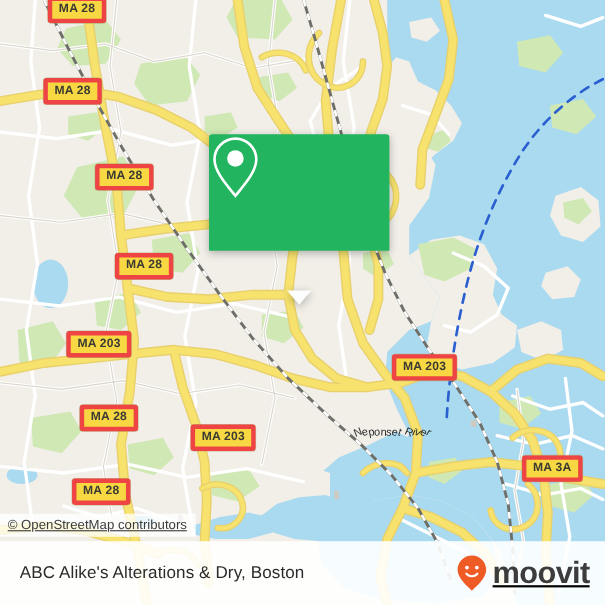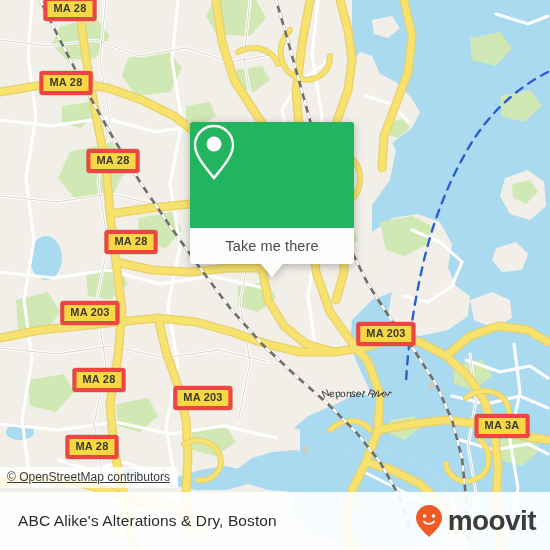--- a/index.html
+++ b/index.html
@@ -96,21 +96,21 @@
   .place-name{
     flex:1 1 auto;
     font-size:15.5px;
     color:#2b2b2b;
     letter-spacing:.1px;
     white-space:nowrap;
     overflow:hidden;
   }
   .moovit{
     flex:0 0 auto;
-    display:flex;align-items:center;gap:4px;
+    display:flex;align-items:center;gap:4px;text-decoration:underline;
   }
   .moovit .wordmark{
     font-size:28px;
     font-weight:bold;
     color:#3c3c3c;
     letter-spacing:-.6px;
     line-height:28px;
   }
 </style>
 </head>
@@ -348,23 +348,20 @@
       <span style="transform:rotate(-22deg);">N</span><span style="transform:rotate(-16deg);">e</span><span style="transform:rotate(-10deg);">p</span><span style="transform:rotate(-4deg);">o</span><span style="transform:rotate(2deg);">n</span><span style="transform:rotate(8deg);">s</span><span style="transform:rotate(14deg);">e</span><span style="transform:rotate(20deg);">t</span><span>&nbsp;</span><span style="transform:rotate(24deg);">R</span><span style="transform:rotate(26deg);">i</span><span style="transform:rotate(28deg);">v</span><span style="transform:rotate(30deg);">e</span><span style="transform:rotate(32deg);">r</span>
     </div>
 
     <div class="popup">
       <div class="popup-green">
         <svg width="48" height="60" viewBox="0 0 48 60">
           <path d="M24 4 C13.5 4 5 12.5 5 23 C5 34 16 46 24 56 C32 46 43 34 43 23 C43 12.5 34.5 4 24 4 Z" fill="none" stroke="#ffffff" stroke-width="2.4"></path>
           <circle cx="24" cy="22" r="7.5" fill="#ffffff"></circle>
         </svg>
       </div>
-      <div class="popup-white">
-        <span class="label">Take me there</span>
-      </div>
       <div class="popup-tail"></div>
     </div>
 
     <div class="attribution">© OpenStreetMap contributors</div>
   </div>
 
   <div class="bottom-bar">
     <div class="place-name">ABC Alike's Alterations &amp; Dry, Boston</div>
     <div class="moovit">
       <svg width="30" height="34" viewBox="0 0 30 34">

